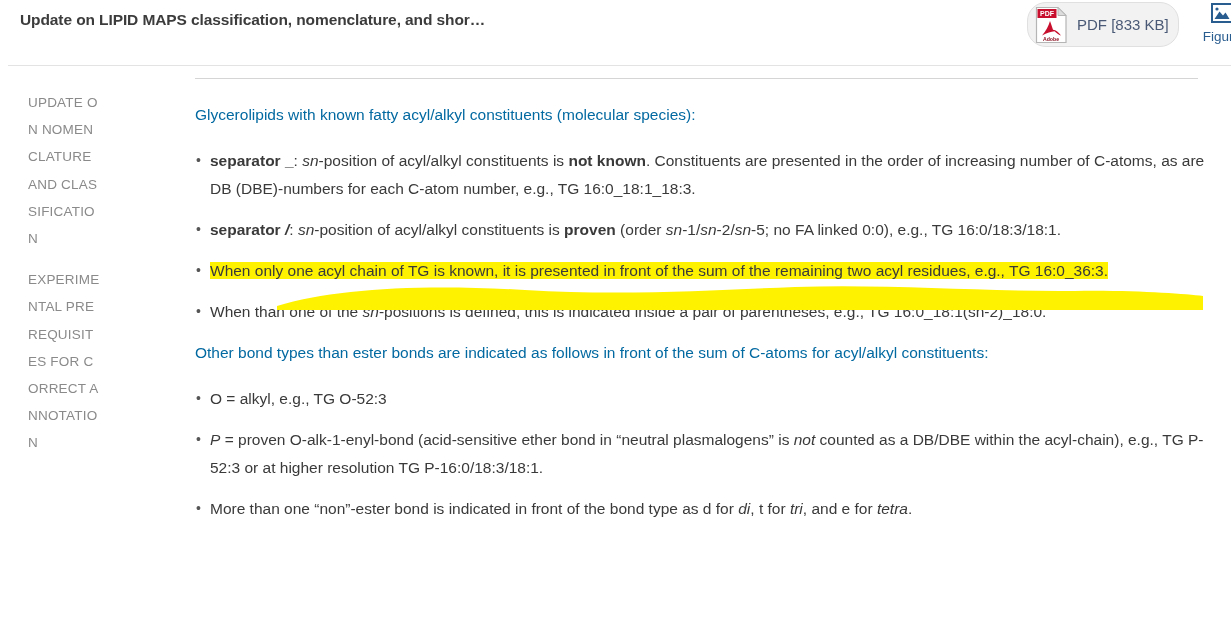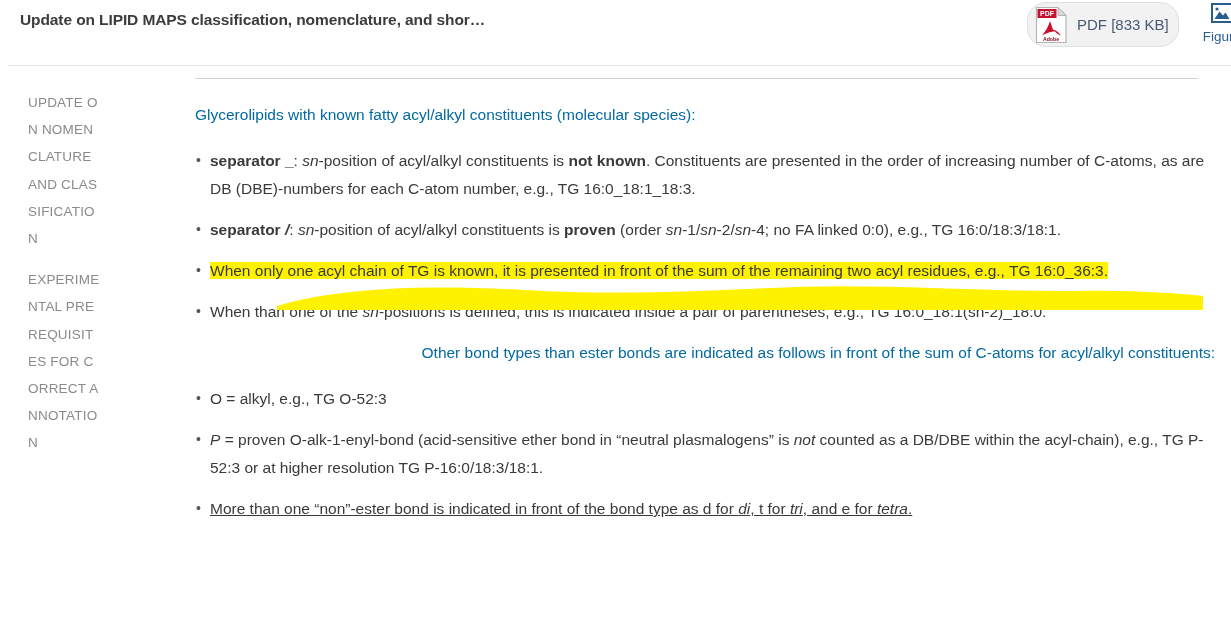--- a/index.html
+++ b/index.html
@@ -181,22 +181,22 @@
   .item-highlight {
     position: relative;
   }
   
   .hl-blob {
     position: absolute;
     pointer-events: none;
   }
   i.ital { font-style: italic; }
   b.bld { font-weight: bold; }
-  .nomargin { margin-bottom: 0; text-decoration: underline; }
-  .spacer-top { margin-top: 7px; text-align: right; }
+  .nomargin { margin-bottom: 0; }
+  .spacer-top { margin-top: 7px; }
 </style>
 </head>
 <body>
 
 <div class="header">
 
   <div class="header-title">Update on LIPID MAPS classification, nomenclature, and shor…</div>
 
   <div class="pdf-button">
     <span class="pdf-icon">
@@ -242,21 +242,21 @@
 
   <div class="content-body">
 
     <p class="para">Glycerolipids with known fatty acyl/alkyl constituents (molecular species):</p>
 
     <ul class="blist">
       <li>
         <span><b class="bld">separator </b><b class="bld">_</b><span>: </span><i class="ital">sn</i><span>-position of acyl/alkyl constituents is </span><b class="bld">not known</b><span>. Constituents are presented in the order of increasing number of C-atoms, as are DB (DBE)-numbers for each C-atom number, e.g., TG 16:0_18:1_18:3.</span></span>
       </li>
       <li>
-        <span><b class="bld">separator </b><b class="bld"><i class="ital">/</i></b><span>: </span><i class="ital">sn</i><span>-position of acyl/alkyl constituents is </span><b class="bld">proven</b><span> (order </span><i class="ital">sn</i><span>-1/</span><i class="ital">sn</i><span>-2/</span><i class="ital">sn</i><span>-4; no FA linked 0:0), e.g., TG 16:0/18:3/18:1.</span></span>
+        <span><b class="bld">separator </b><b class="bld"><i class="ital">/</i></b><span>: </span><i class="ital">sn</i><span>-position of acyl/alkyl constituents is </span><b class="bld">proven</b><span> (order </span><i class="ital">sn</i><span>-1/</span><i class="ital">sn</i><span>-2/</span><i class="ital">sn</i><span>-5; no FA linked 0:0), e.g., TG 16:0/18:3/18:1.</span></span>
       </li>
       <li class="item-highlight">
         <span class="hl"><span>When only one acyl chain of TG is known, it is presented in front of the sum of the remaining two acyl residues, e.g., TG 16:0_36:3.</span></span>
       </li>
       <li>
         <span><span>When than one of the </span><i class="ital">sn</i><span>-positions is defined, this is indicated inside a pair of parentheses, e.g., TG 16:0_18:1(sn-2)_18:0.</span></span>
       </li>
     </ul>
 
     <p class="para spacer-top">Other bond types than ester bonds are indicated as follows in front of the sum of C-atoms for acyl/alkyl constituents:</p>

